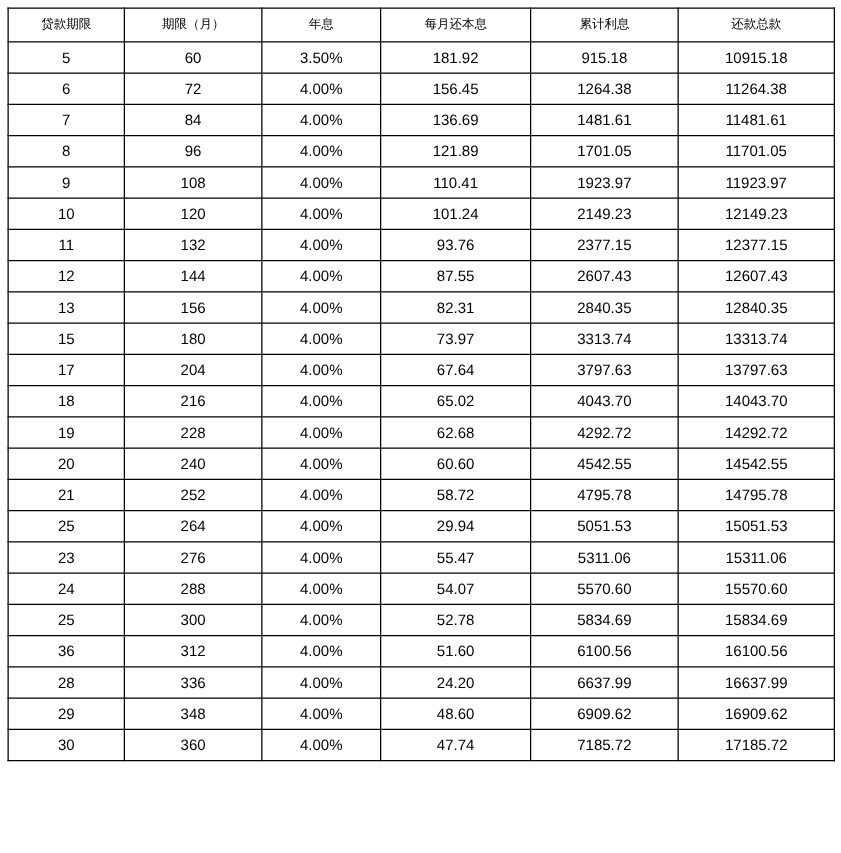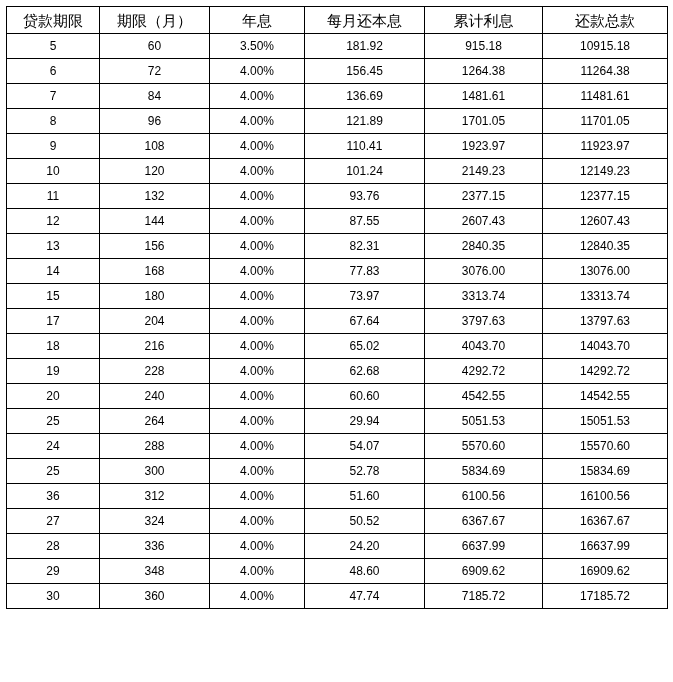--- a/index.html
+++ b/index.html
@@ -32,21 +32,21 @@
     vertical-align: middle;
     font-size: 12px;
     line-height: 1;
     height: 24px;
     padding: 0;
     font-weight: normal;
     white-space: nowrap;
   }
   table.loan-table thead th {
     height: 26px;
-    font-size: 15px;
+    font-size: 10px;
   }
   col.c0 { width: 93px; }
   col.c1 { width: 110px; }
   col.c2 { width: 95px; }
   col.c3 { width: 120px; }
   col.c4 { width: 118px; }
   col.c5 { width: 125px; }
 </style>
 </head>
 <body>
@@ -138,28 +138,20 @@
         </tr>
         <tr>
           <td>13</td>
           <td>156</td>
           <td>4.00%</td>
           <td>82.31</td>
           <td>2840.35</td>
           <td>12840.35</td>
         </tr>
         <tr>
-          <td>14</td>
-          <td>168</td>
-          <td>4.00%</td>
-          <td>77.83</td>
-          <td>3076.00</td>
-          <td>13076.00</td>
-        </tr>
-        <tr>
           <td>15</td>
           <td>180</td>
           <td>4.00%</td>
           <td>73.97</td>
           <td>3313.74</td>
           <td>13313.74</td>
         </tr>
         <tr>
           <td>17</td>
           <td>204</td>
@@ -186,28 +178,44 @@
         </tr>
         <tr>
           <td>20</td>
           <td>240</td>
           <td>4.00%</td>
           <td>60.60</td>
           <td>4542.55</td>
           <td>14542.55</td>
         </tr>
         <tr>
+          <td>21</td>
+          <td>252</td>
+          <td>4.00%</td>
+          <td>58.72</td>
+          <td>4795.78</td>
+          <td>14795.78</td>
+        </tr>
+        <tr>
           <td>25</td>
           <td>264</td>
           <td>4.00%</td>
           <td>29.94</td>
           <td>5051.53</td>
           <td>15051.53</td>
         </tr>
         <tr>
+          <td>23</td>
+          <td>276</td>
+          <td>4.00%</td>
+          <td>55.47</td>
+          <td>5311.06</td>
+          <td>15311.06</td>
+        </tr>
+        <tr>
           <td>24</td>
           <td>288</td>
           <td>4.00%</td>
           <td>54.07</td>
           <td>5570.60</td>
           <td>15570.60</td>
         </tr>
         <tr>
           <td>25</td>
           <td>300</td>
@@ -216,28 +224,20 @@
           <td>5834.69</td>
           <td>15834.69</td>
         </tr>
         <tr>
           <td>36</td>
           <td>312</td>
           <td>4.00%</td>
           <td>51.60</td>
           <td>6100.56</td>
           <td>16100.56</td>
-        </tr>
-        <tr>
-          <td>27</td>
-          <td>324</td>
-          <td>4.00%</td>
-          <td>50.52</td>
-          <td>6367.67</td>
-          <td>16367.67</td>
         </tr>
         <tr>
           <td>28</td>
           <td>336</td>
           <td>4.00%</td>
           <td>24.20</td>
           <td>6637.99</td>
           <td>16637.99</td>
         </tr>
         <tr>

